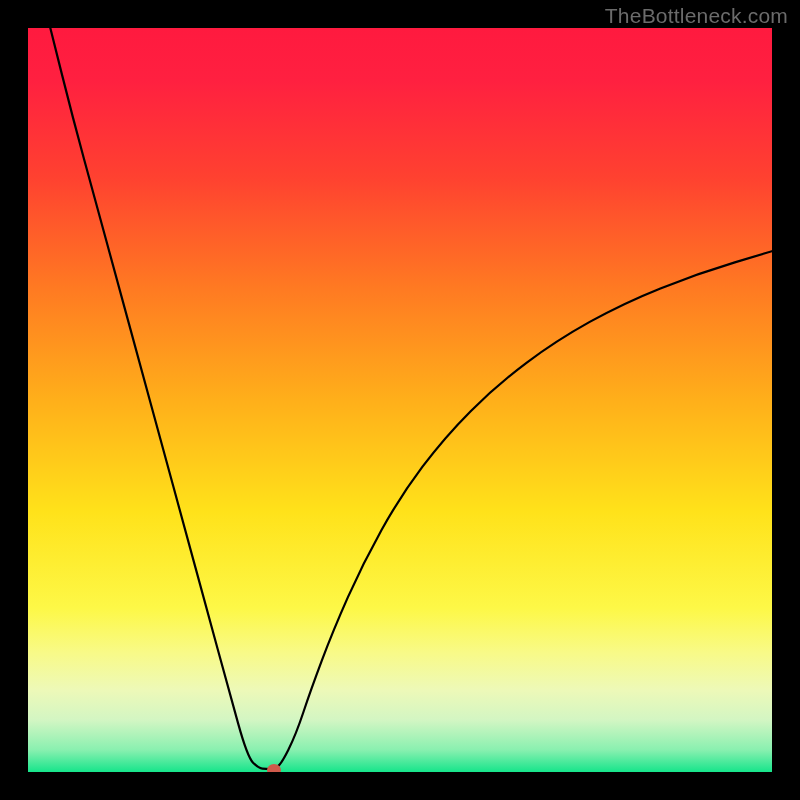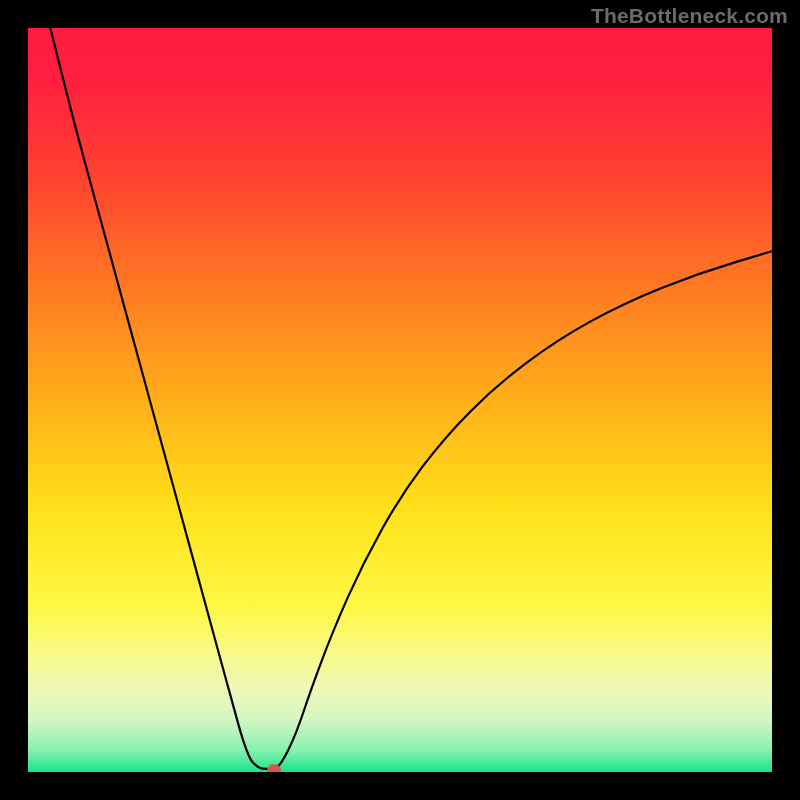--- a/index.html
+++ b/index.html
@@ -15,21 +15,21 @@
     width: 800px;
     height: 800px;
     background: #000;
   }
   .watermark {
     position: absolute;
     top: 4px;
     right: 12px;
     color: #6b6b6b;
     font-size: 21px;
-    font-weight: 700;
+    font-weight: 400;
     letter-spacing: 0.2px;
     z-index: 10;
   }
   .plot {
     position: absolute;
     left: 28px;
     top: 28px;
     width: 744px;
     height: 744px;
     overflow: hidden;

